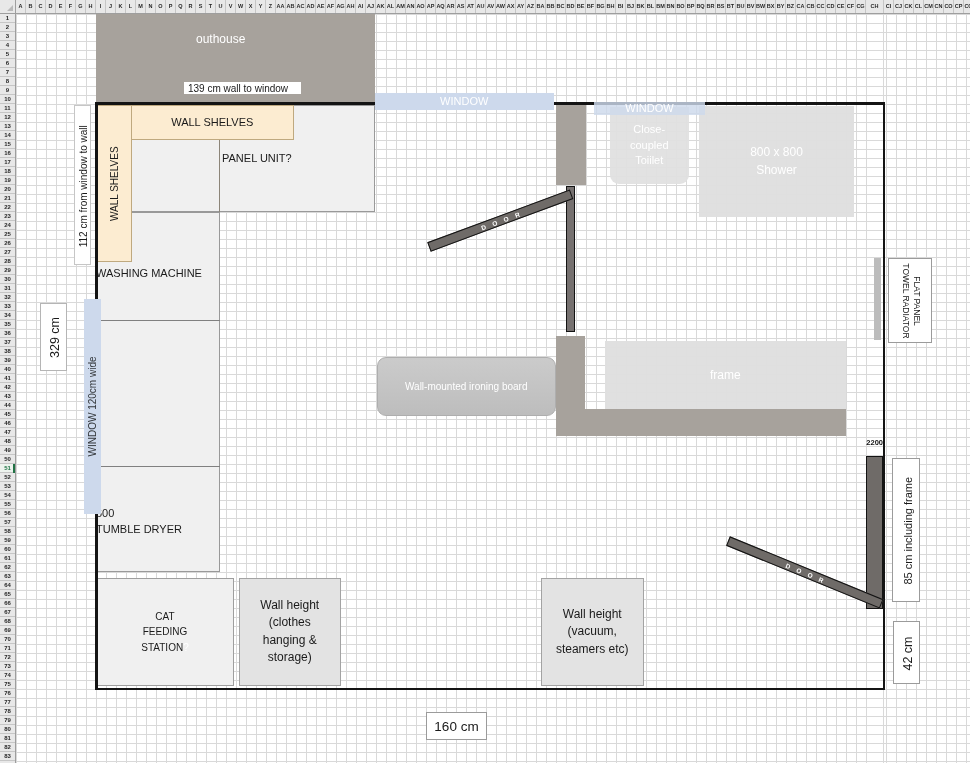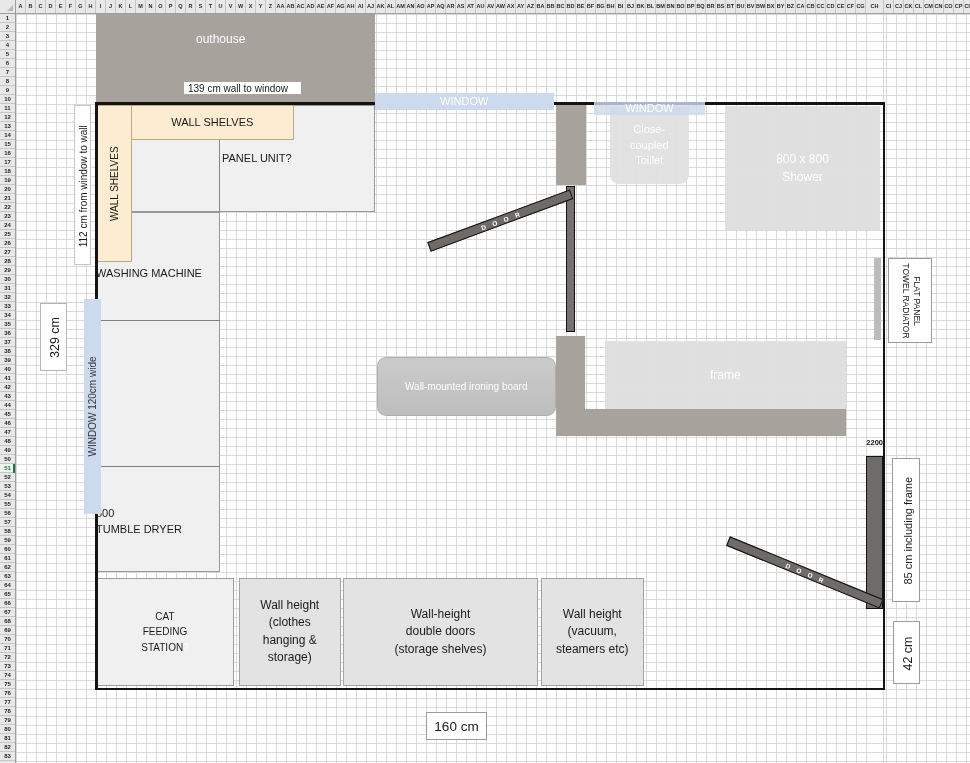--- a/index.html
+++ b/index.html
@@ -83,35 +83,30 @@
     <div style="font-size:10px;line-height:15.5px;text-align:center;color:#1a1a1a;white-space:pre-line;"><span>CAT
 FEEDING
 STATION</span><span style="color:#ffffff;">?</span></div>
   </div>
   <div class="abs" style="left:239px;top:577.5px;width:101.5px;height:108.5px;background:#e3e3e3;border:1px solid #a3a3a3;z-index:4;display:flex;align-items:center;justify-content:center;">
     <div style="font-size:12px;line-height:17.5px;text-align:center;color:#1a1a1a;white-space:pre-line;">Wall height
 (clothes
 hanging &amp;
 storage)</div>
   </div>
-  <div class="abs" style="left:343px;top:577.5px;width:195px;height:108.5px;background:#e3e3e3;border:1px solid #a3a3a3;z-index:4;display:flex;align-items:center;justify-content:center;">
-    <div style="font-size:12px;line-height:17.5px;text-align:center;color:#1a1a1a;white-space:pre-line;">Wall-height
-double doors
-(storage shelves)</div>
-  </div>
   <div class="abs" style="left:541px;top:577.5px;width:102.5px;height:108.5px;background:#e3e3e3;border:1px solid #a3a3a3;z-index:4;display:flex;align-items:center;justify-content:center;">
     <div style="font-size:12px;line-height:17.5px;text-align:center;color:#1a1a1a;white-space:pre-line;">Wall height
 (vacuum,
 steamers etc)</div>
   </div>
 
   <div class="fixture" style="left:610px;top:107px;width:78.5px;height:77px;background:rgba(224,224,224,0.93);border-radius:0 0 9px 9px;font-size:11px;line-height:15.5px;">Close-
 coupled
 Toiilet</div>
-  <div class="fixture" style="left:725px;top:105.5px;width:155px;height:124px;background:rgba(223,223,223,0.96);font-size:12px;line-height:18px;">800 x 800
+  <div class="fixture" style="left:699px;top:105.5px;width:155px;height:111px;background:rgba(223,223,223,0.96);font-size:12px;line-height:18px;">800 x 800
 Shower</div>
   <div class="fixture" style="left:605px;top:340.5px;width:240.5px;height:68.5px;background:rgba(223,223,223,0.96);font-size:12px;">frame</div>
   <div class="fixture" style="left:377px;top:357px;width:178.5px;height:58.5px;background:linear-gradient(#cbcbcb,#bdbdbd);border:1px solid #aeaeae;border-radius:9px;font-size:10px;z-index:6;">Wall-mounted ironing board</div>
 
   <div class="graywall" style="left:556px;top:105px;width:30px;height:79.5px;"></div>
   <div class="graywall" style="left:556px;top:336px;width:28.5px;height:99.5px;"></div>
   <div class="graywall" style="left:556px;top:409px;width:290px;height:26.5px;"></div>
 
   <div class="abs" style="left:874px;top:258px;width:6.5px;height:81.5px;background:#bcbcbc;z-index:6;"></div>
   <div class="abs" style="left:888px;top:258px;width:44px;height:85px;background:#fff;border:1px solid #9b9b9b;z-index:30;">

